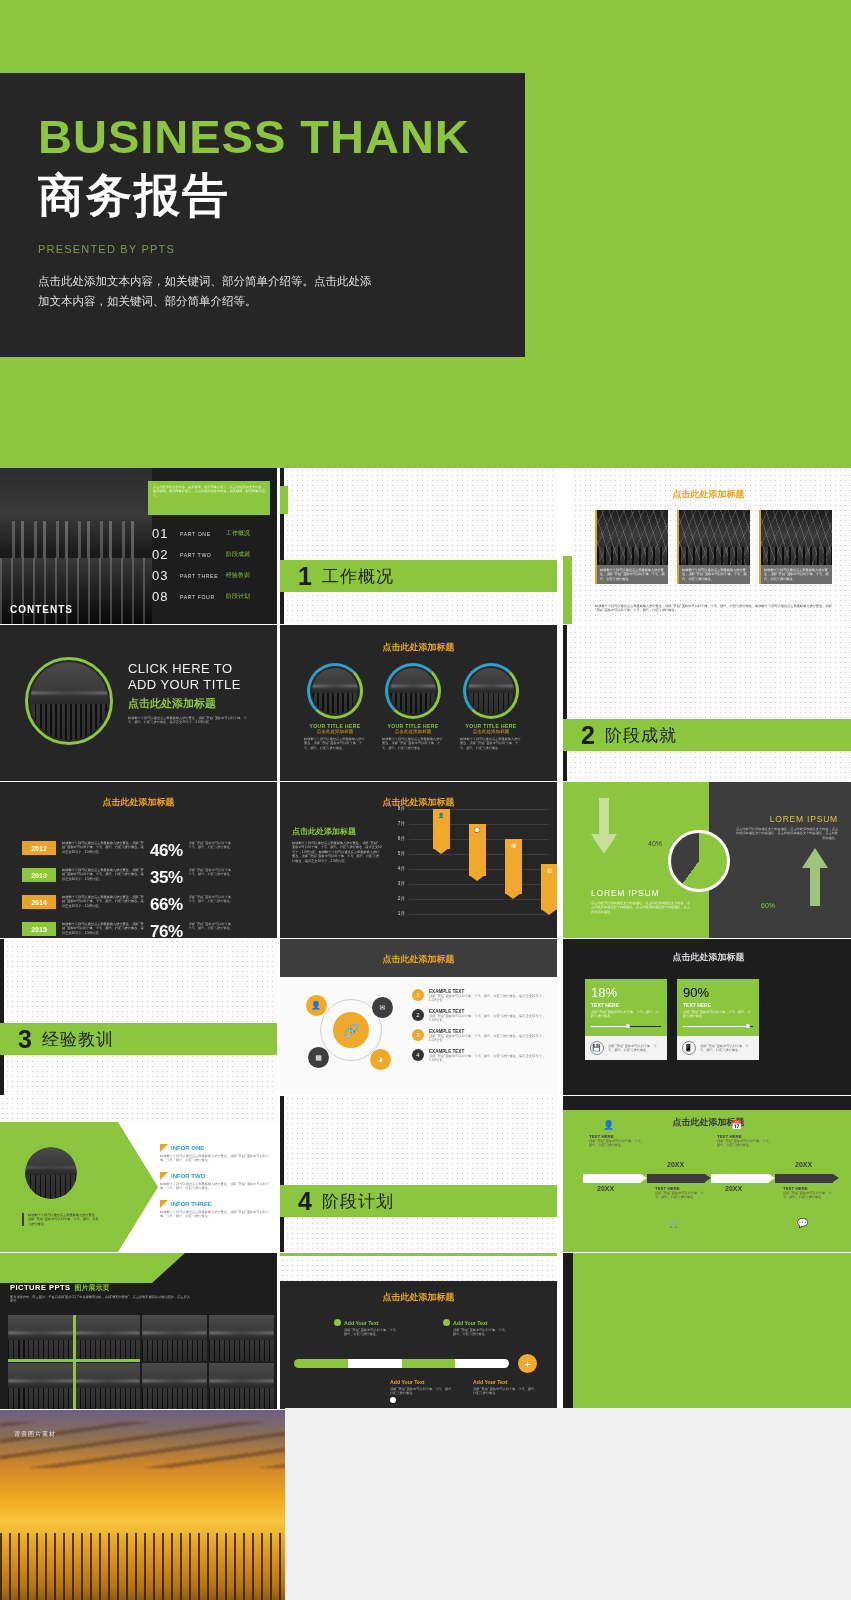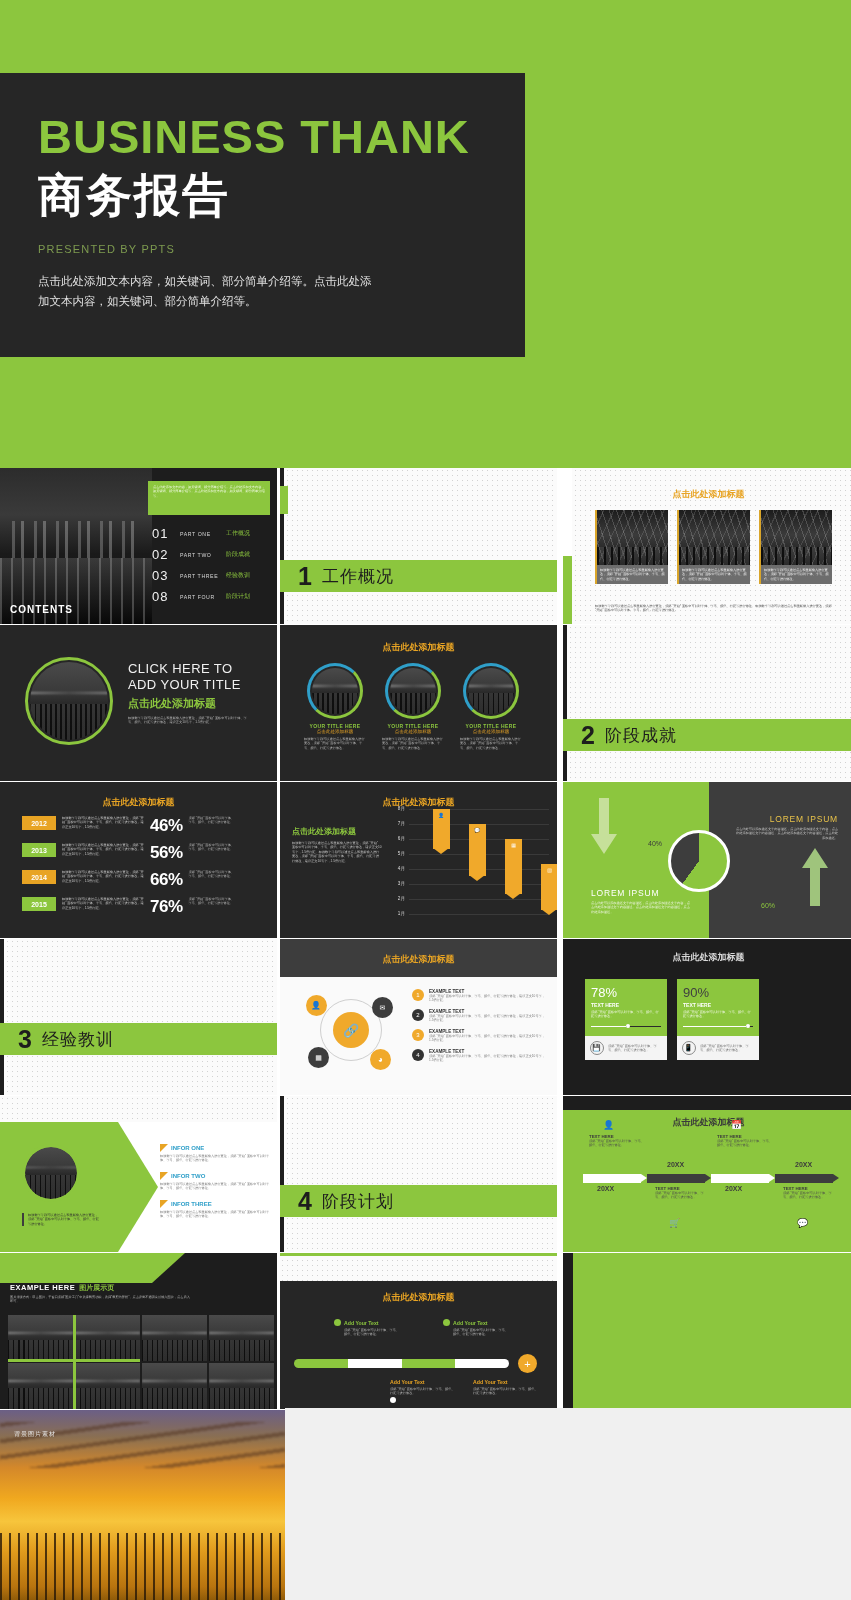--- a/index.html
+++ b/index.html
@@ -340,30 +340,30 @@
           <span class="sectxt">阶段成就</span>
         </div>
       </div>
     </div>
 
     <div class="row">
 
       <div class="slide dark2">
         <div class="orangeTitle" style="position:absolute;left:0;right:0;top:14px;">点击此处添加标题</div>
         <div style="position:absolute;left:22px;top:34px;right:8px;">
-          <div style="display:flex;align-items:flex-start;gap:6px;margin-bottom:7px;">
+          <div style="display:flex;align-items:flex-start;gap:6px;margin-bottom:7px;margin-top:25px;">
             <div class="yr-chip" style="background:#e8a424;">2012</div>
             <div class="xtiny" style="color:#cfcfcf;width:82px;">标题数字等都可以通过点击和重新输入进行更改，顶部 "开始" 面板中可以对字体、字号、颜色、行距等进行修改，建议正文10号字，1.5倍行距。</div>
             <div class="pct">46%</div>
             <div class="xtiny" style="color:#b9b9b9;width:48px;">顶部 "开始" 面板中可以对字体、字号、颜色、行距等进行修改。</div>
           </div>
           <div style="display:flex;align-items:flex-start;gap:6px;margin-bottom:7px;">
             <div class="yr-chip" style="background:#8cc63e;">2013</div>
             <div class="xtiny" style="color:#cfcfcf;width:82px;">标题数字等都可以通过点击和重新输入进行更改，顶部 "开始" 面板中可以对字体、字号、颜色、行距等进行修改，建议正文10号字，1.5倍行距。</div>
-            <div class="pct">56%</div>
+            <div class="pct">35%</div>
             <div class="xtiny" style="color:#b9b9b9;width:48px;">顶部 "开始" 面板中可以对字体、字号、颜色、行距等进行修改。</div>
           </div>
           <div style="display:flex;align-items:flex-start;gap:6px;margin-bottom:7px;">
             <div class="yr-chip" style="background:#e8a424;">2014</div>
             <div class="xtiny" style="color:#cfcfcf;width:82px;">标题数字等都可以通过点击和重新输入进行更改，顶部 "开始" 面板中可以对字体、字号、颜色、行距等进行修改，建议正文10号字，1.5倍行距。</div>
             <div class="pct">66%</div>
             <div class="xtiny" style="color:#b9b9b9;width:48px;">顶部 "开始" 面板中可以对字体、字号、颜色、行距等进行修改。</div>
           </div>
           <div style="display:flex;align-items:flex-start;gap:6px;">
             <div class="yr-chip" style="background:#8cc63e;">2015</div>
@@ -504,37 +504,37 @@
 
       <div class="gap"></div>
 
       <div class="slide wide dark">
         <div class="orangeTitle" style="position:absolute;left:0;right:0;top:12px;color:#d9d9d9;">点击此处添加标题</div>
         <div style="position:absolute;left:22px;top:40px;display:flex;gap:10px;">
 
 
           <div style="width:82px;">
             <div style="background:#8cc63e;padding:6px 6px 9px;">
-              <div style="font-size:13px;color:#fff;font-weight:300;">78%</div>
+              <div style="font-size:13px;color:#fff;font-weight:300;">18%</div>
               <div style="font-size:5px;font-weight:bold;color:#fff;margin-top:2px;">TEXT HERE</div>
               <div class="xtiny" style="color:#f3f9e9;margin-top:2px;">顶部 "开始" 面板中可以对字体、字号、颜色、行距等进行修改。</div>
               <div class="pbar" style="margin-top:7px;">
                   <i style="width:50%"></i>
                   <span class="knob" style="left:50%"></span>
                 </div>
             </div>
             <div style="background:#f4f4f4;padding:5px;display:flex;gap:4px;align-items:center;">
               <div class="circle-icon" style="width:14px;height:14px;border:1px solid #888;color:#666;font-size:7px;flex:0 0 14px;">💾</div>
               <div class="xtiny" style="color:#666;">顶部 "开始" 面板中可以对字体、字号、颜色、行距等进行修改。</div>
             </div>
           </div>
 
           <div style="width:82px;">
             <div style="background:#8cc63e;padding:6px 6px 9px;">
-              <div style="font-size:13px;color:#404040;font-weight:300;">90%</div>
+              <div style="font-size:13px;color:#000000;font-weight:300;">90%</div>
               <div style="font-size:5px;font-weight:bold;color:#fff;margin-top:2px;">TEXT HERE</div>
               <div class="xtiny" style="color:#f3f9e9;margin-top:2px;">顶部 "开始" 面板中可以对字体、字号、颜色、行距等进行修改。</div>
               <div class="pbar" style="margin-top:7px;">
                   <i style="width:90%"></i>
                   <span class="knob" style="left:90%"></span>
                 </div>
             </div>
             <div style="background:#f4f4f4;padding:5px;display:flex;gap:4px;align-items:center;">
               <div class="circle-icon" style="width:14px;height:14px;border:1px solid #888;color:#666;font-size:7px;flex:0 0 14px;">📱</div>
               <div class="xtiny" style="color:#666;">顶部 "开始" 面板中可以对字体、字号、颜色、行距等进行修改。</div>
@@ -644,21 +644,21 @@
       </div>
     </div>
 
     <div class="row">
 
       <div class="slide dark">
         <svg style="position:absolute;left:0;top:0;" width="277" height="44" viewBox="0 0 277 44">
           <path d="M0 0 H185 L152 30 H0 Z" fill="#8cc63e"></path>
         </svg>
         <div style="position:absolute;left:10px;top:30px;display:flex;gap:4px;align-items:baseline;">
-          <span style="font-size:7.5px;font-weight:bold;color:#fff;letter-spacing:.5px;">EXAMPLE HERE</span>
+          <span style="font-size:7.5px;font-weight:bold;color:#fff;letter-spacing:.5px;">PICTURE PPTS</span>
           <span style="font-size:7px;font-weight:bold;color:#8cc63e;">图片展示页</span>
         </div>
         <div class="xtiny" style="position:absolute;left:10px;top:42px;width:180px;color:#bdbdbd;">图片排版方式：双击图片，于窗口顶部"图片工具"中选择裁剪功能，选择"裁剪为形状"，点击设置不透明度后输入图片，点击插入即可。</div>
 
         <div style="position:absolute;left:8px;top:62px;display:grid;grid-template-columns:repeat(4,65px);grid-template-rows:repeat(2,46px);gap:2px;">
           <div class="photo"></div>
           <div class="photo"></div>
           <div class="photo"></div>
           <div class="photo"></div>
           <div class="photo"></div>

